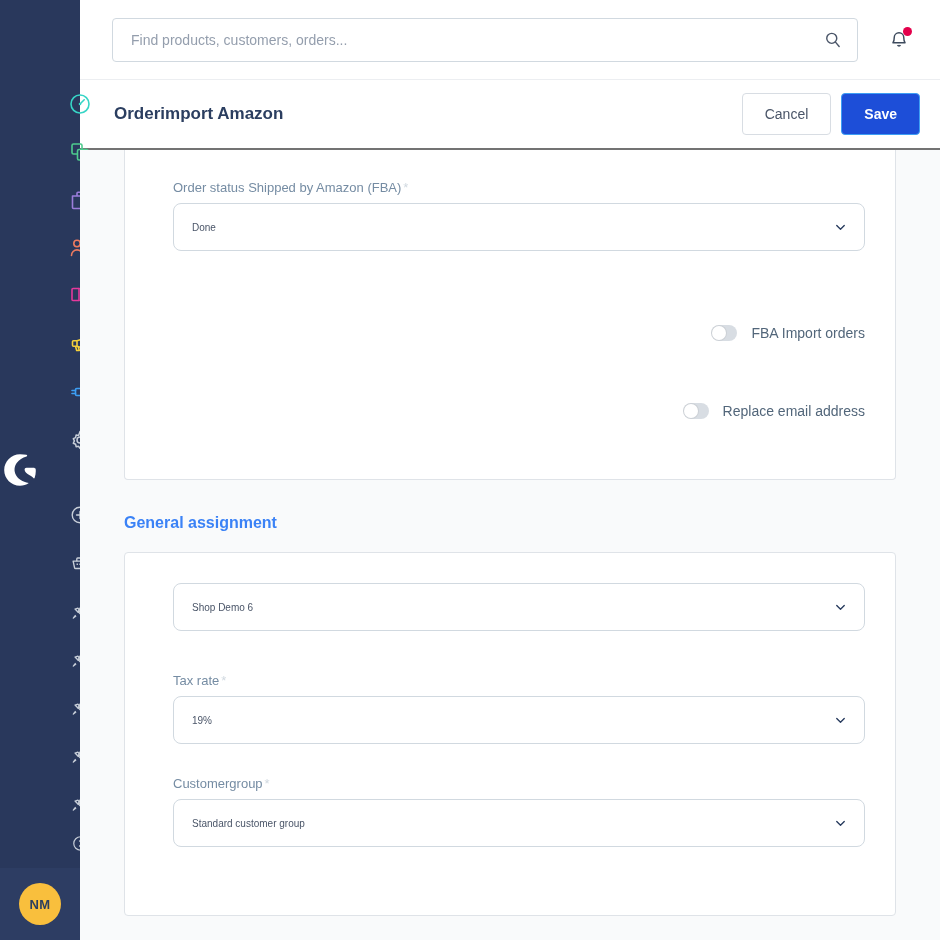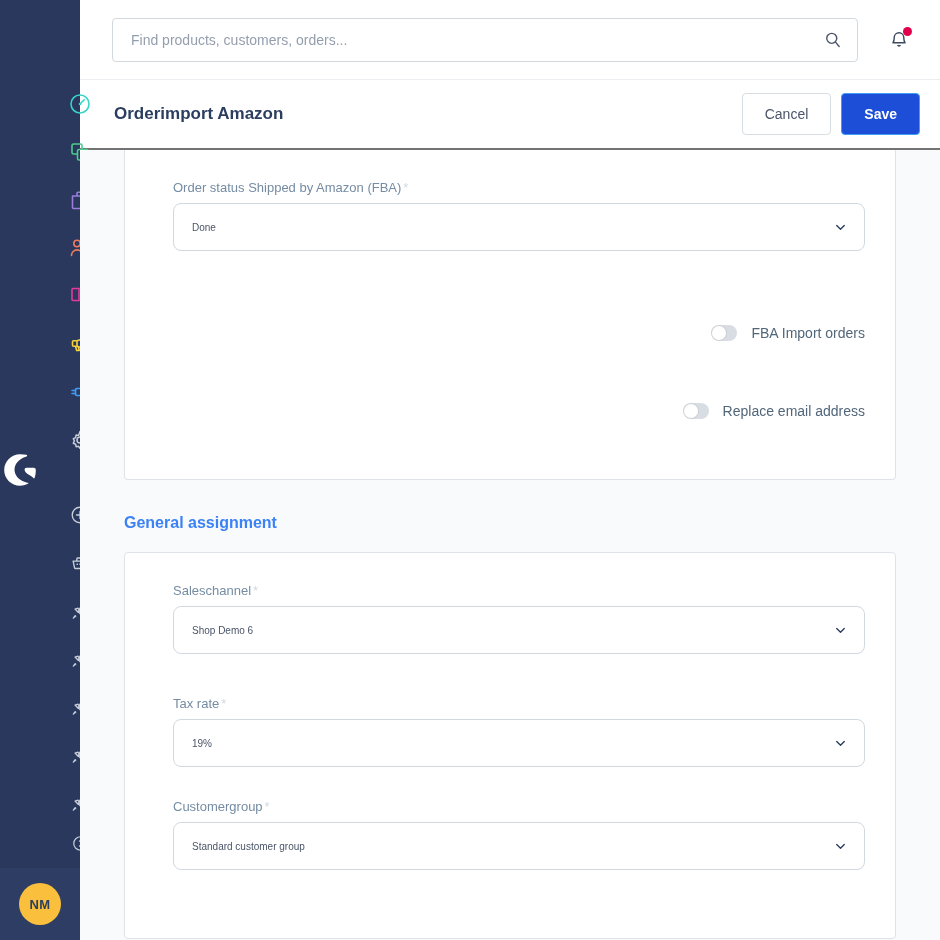--- a/index.html
+++ b/index.html
@@ -390,23 +390,20 @@
           </div>
 
           <div class="gap-md"></div>
         </section>
 
         <h2 class="section-title">General assignment</h2>
 
         <section class="card">
 
           <div class="field">
-            <label class="field-label">
-              <span>Saleschannel</span><span class="req">*</span>
-            </label>
             <div class="select">
               <span>Shop Demo 6</span>
               <span class="chev">
                 <svg width="15" height="15" viewBox="0 0 24 24" fill="none" stroke="#2b3e60" stroke-width="2.2" stroke-linecap="round" stroke-linejoin="round">
                     <path d="M6 9.5l6 6 6-6"></path>
                   </svg>
               </span>
             </div>
           </div>
 

